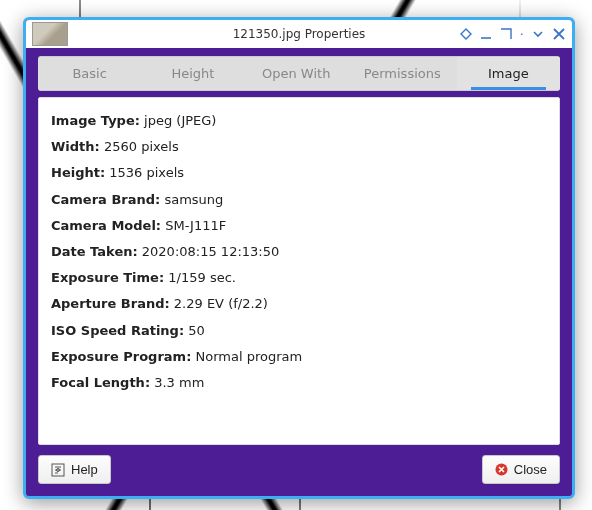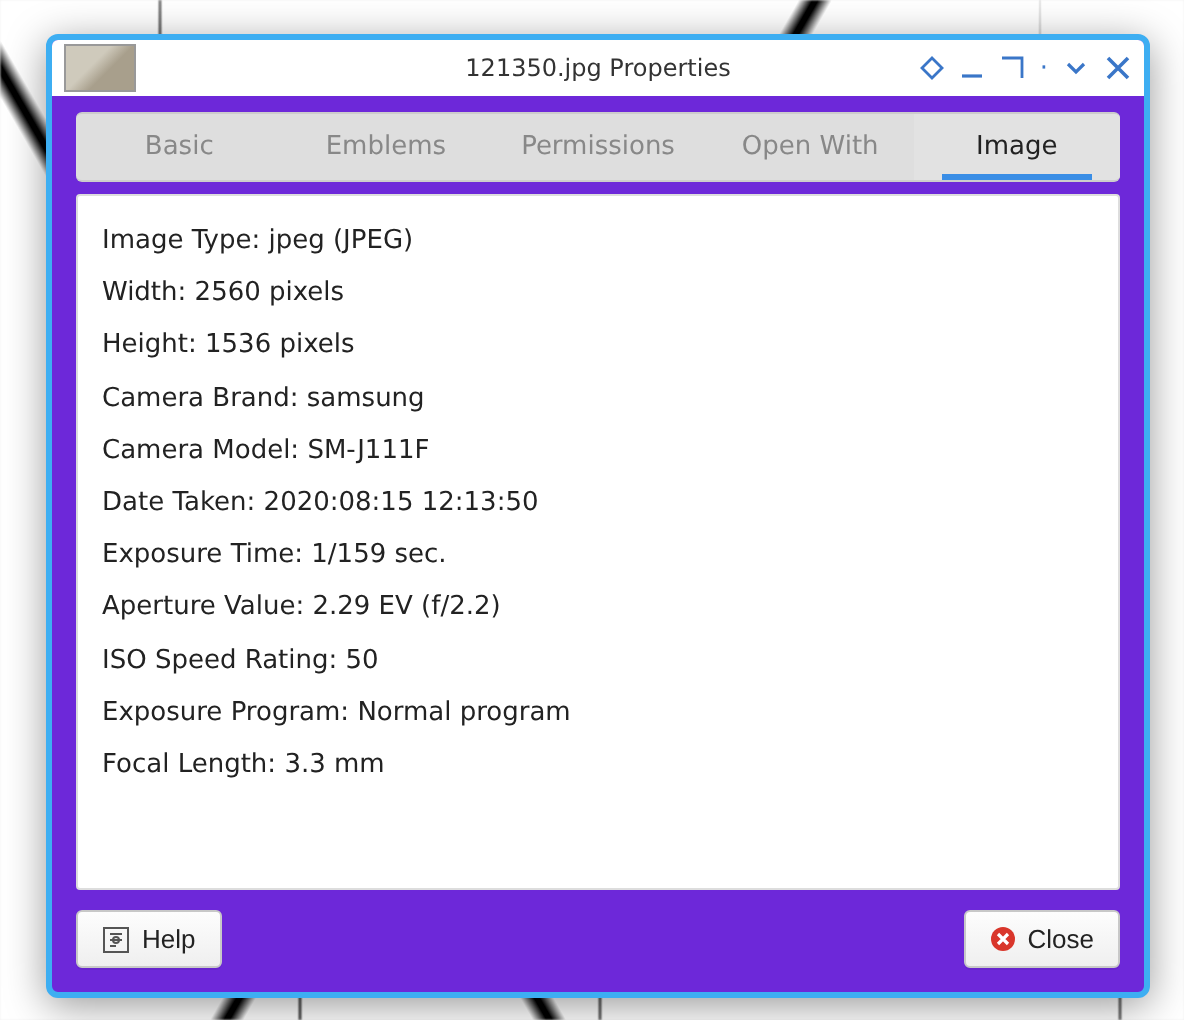--- a/index.html
+++ b/index.html
@@ -6,33 +6,33 @@
 .desktop{width:592px;height:510px;position:relative;background:#f0f0f0}
 .desktop::before{content:"";position:absolute;inset:0;background:
  radial-gradient(1px 120px at 80px 40px,#000,transparent),
  radial-gradient(1px 200px at 520px 150px,#000,transparent),
  radial-gradient(1px 150px at 300px 480px,#000,transparent),
  radial-gradient(1px 260px at 150px 500px,#000,transparent),
  radial-gradient(1px 200px at 560px 460px,#000,transparent),
  linear-gradient(120deg,transparent 45%,#000 46%,transparent 47%),
  linear-gradient(60deg,transparent 30%,#000 31%,transparent 32%),
  #e8e8e8;filter:blur(.4px) contrast(1.4)}
-.window{position:absolute;left:23px;top:17px;width:546px;height:476px;background:#6d28d9;border:3px solid #3daef2;border-radius:6px;box-shadow:0 4px 20px rgba(0,0,0,.4);display:flex;flex-direction:column}
+.window{position:absolute;left:23px;top:17px;width:546px;height:476px;background:#4c1d95;border:3px solid #3daef2;border-radius:6px;box-shadow:0 4px 20px rgba(0,0,0,.4);display:flex;flex-direction:column}
 .titlebar{height:28px;display:flex;align-items:center;padding:0 6px;background:#fff;border-top-left-radius:3px;border-top-right-radius:3px;position:relative}
 .thumb{width:34px;height:22px;background:linear-gradient(135deg,#cfcabc 40%,#a89f8c 60%);border:1px solid #999}
 .title{position:absolute;left:0;right:0;text-align:center;font-size:12px;color:#333;pointer-events:none}
 .winbtns{margin-left:auto;display:flex;align-items:center;gap:8px;color:#3a76c8;z-index:1}
 .winbtns span,.winbtns svg{cursor:pointer}
 .tabs{display:flex;background:#dedede;border-top:1px solid #ccc;border-bottom:1px solid #ccc;margin:8px 12px 0;border-radius:3px;overflow:hidden}
 .tab{flex:1;text-align:center;padding:9px 16px;color:#888;font-size:13px;cursor:pointer;position:relative}
 .tab.active{color:#222;font-weight:normal;background:#e2e2e2}
 .tab.active::after{content:"";position:absolute;left:14px;right:14px;bottom:0;height:3px;background:#3a8ee6}
 .content{flex:1;margin:6px 12px 0;border:1px solid #ddd;border-radius:2px;padding:10px 12px;overflow:auto;background:#fff}
 .row{padding:4px 0;font-size:13px;line-height:1.4}
-.row .lab{font-weight:normal}
+.row .lab{font-weight:bold}
 .footer{display:flex;padding:10px 12px 12px;gap:20px}
 .btn{display:inline-flex;align-items:center;gap:6px;padding:6px 12px;background:linear-gradient(#fdfdfd,#efefef);border:1px solid #c8c8c8;border-radius:3px;box-shadow:0 1px 0 rgba(0,0,0,.05);cursor:pointer;font-size:13px;color:#222}
 .spacer{flex:1}
 .ic-help{width:14px;height:14px}
 .ic-close{width:13px;height:13px}
 </style>
 </head>
 <body>
 
 <div class="desktop">
@@ -56,35 +56,35 @@
             <path d="M2 4 L6 8 L10 4" fill="none" stroke="#3a76c8" stroke-width="1.6"></path>
           </svg>
      <svg width="14" height="14" viewBox="0 0 14 14">
             <path d="M2 2 L12 12 M12 2 L2 12" stroke="#3a76c8" stroke-width="1.8"></path>
           </svg>
    </div>
   </div>
 
   <div class="tabs">
    <div class="tab">Basic</div>
-   <div class="tab">Emblems</div>
+   <div class="tab">Height</div>
+   <div class="tab">Open With</div>
    <div class="tab">Permissions</div>
-   <div class="tab">Open With</div>
    <div class="tab active">Image</div>
   </div>
 
   <div class="content">
    <div class="row"><span class="lab">Image Type:</span> <span>jpeg (JPEG)</span></div>
    <div class="row"><span class="lab">Width:</span> <span>2560 pixels</span></div>
    <div class="row"><span class="lab">Height:</span> <span>1536 pixels</span></div>
    <div class="row"><span class="lab">Camera Brand:</span> <span>samsung</span></div>
    <div class="row"><span class="lab">Camera Model:</span> <span>SM-J111F</span></div>
    <div class="row"><span class="lab">Date Taken:</span> <span>2020:08:15 12:13:50</span></div>
    <div class="row"><span class="lab">Exposure Time:</span> <span>1/159 sec.</span></div>
-   <div class="row"><span class="lab">Aperture Value:</span> <span>2.29 EV (f/2.2)</span></div>
+   <div class="row"><span class="lab">Aperture Brand:</span> <span>2.29 EV (f/2.2)</span></div>
    <div class="row"><span class="lab">ISO Speed Rating:</span> <span>50</span></div>
    <div class="row"><span class="lab">Exposure Program:</span> <span>Normal program</span></div>
    <div class="row"><span class="lab">Focal Length:</span> <span>3.3 mm</span></div>
 
   </div>
 
   <div class="footer">
    <button class="btn">
      <svg class="ic-help" viewBox="0 0 14 14">
             <rect x="1" y="1" width="12" height="12" fill="none" stroke="#555" stroke-width="1"></rect>

